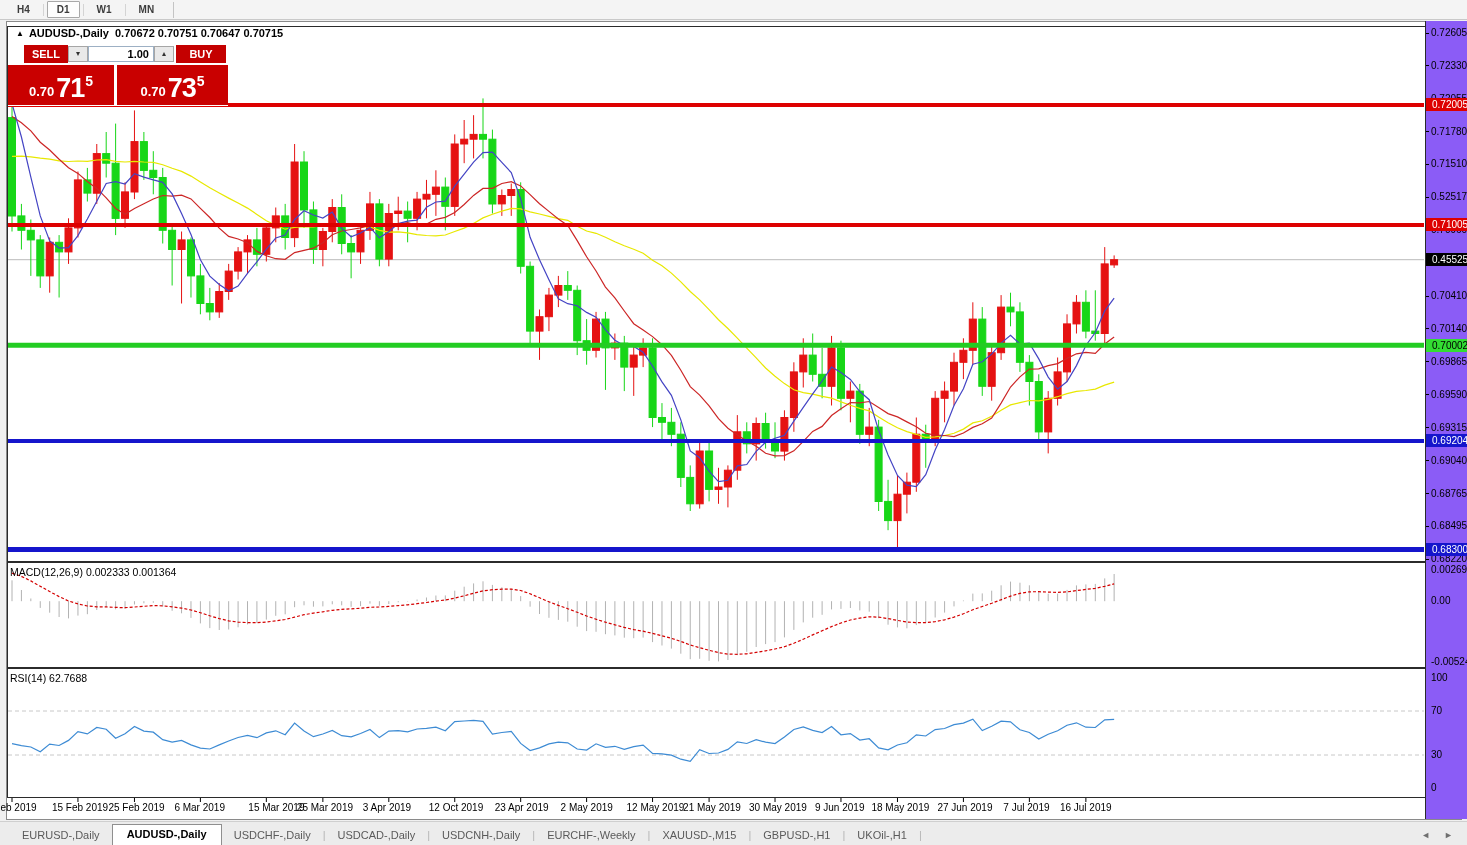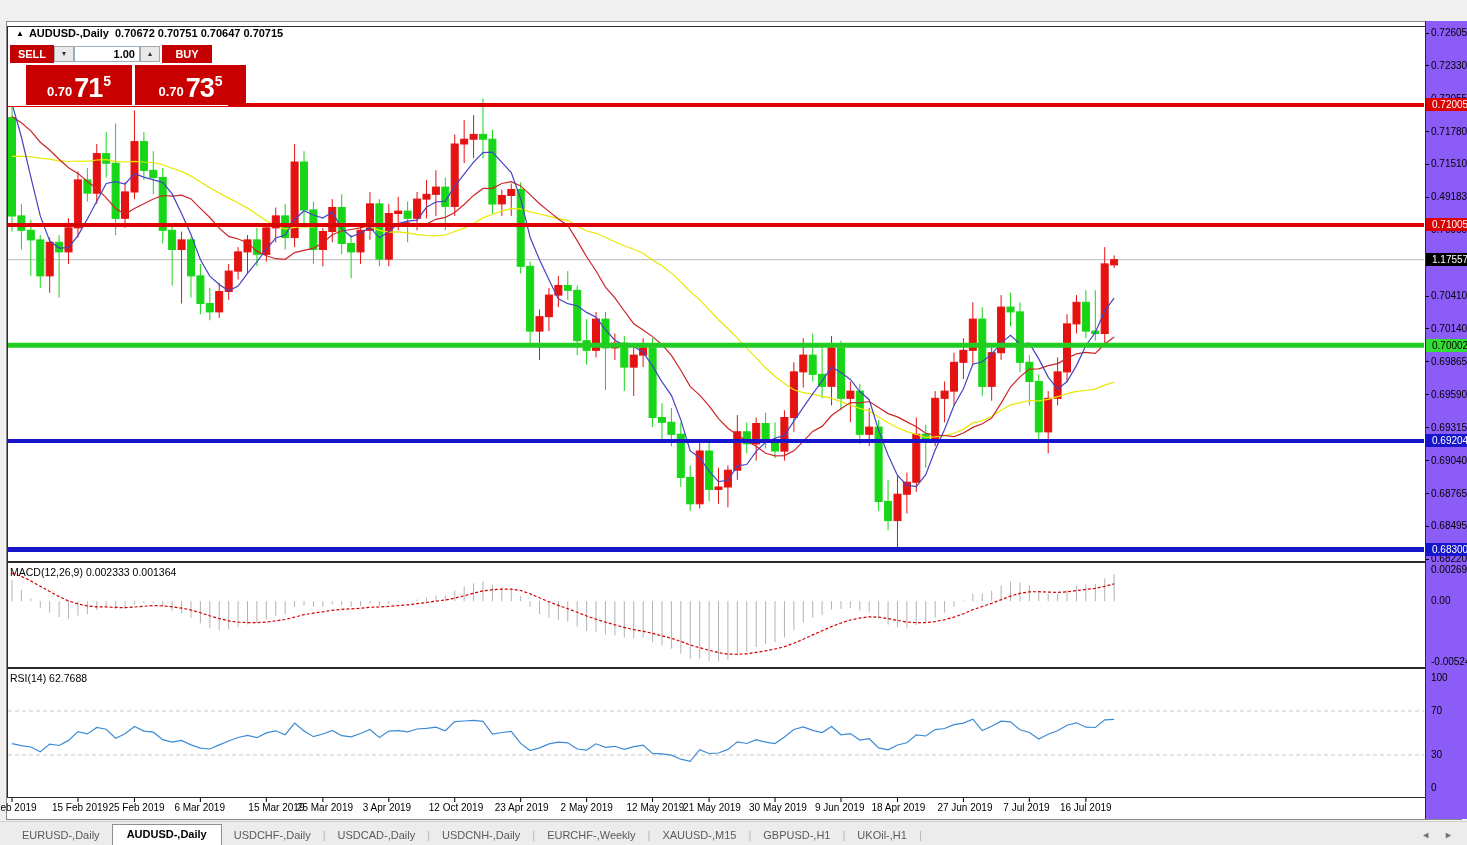--- a/index.html
+++ b/index.html
@@ -25,27 +25,27 @@
              padding-left:6px;box-sizing:border-box;white-space:nowrap;z-index:5;}
   
   #chart-title{position:absolute;left:16px;top:27px;z-index:2;font-size:11px;font-weight:700;color:#000;}
   #chart-title .tri{font-size:8px;vertical-align:1px;margin-right:5px;}
   #chart-title .ohlc{font-weight:700;margin-left:6px;}
   
   #trade-panel{position:absolute;left:8px;top:42px;width:220px;height:64px;z-index:2;background:#ffffff;}
   #tp-row1{position:absolute;left:0;top:2px;width:220px;height:20px;display:flex;align-items:center;}
   .tp-btn{height:18px;line-height:18px;text-align:center;background:#c40000;color:#fff;
           font-size:11px;font-weight:700;cursor:pointer;}
-  #sell-btn{width:44px;margin-left:2px;}
+  #sell-btn{width:44px;margin-left:16px;}
   #buy-btn{width:50px;margin-left:2px;}
   .spin{width:20px;height:16px;background:#e9e9e9;border:1px solid #a6a6a6;box-sizing:border-box;
         font-size:8px;color:#333;text-align:center;line-height:14px;cursor:pointer;}
   #vol-box{width:66px;height:16px;border:1px solid #9db0c4;box-sizing:border-box;background:#fff;
            font-size:11px;font-weight:700;color:#000;text-align:right;padding:0 4px;line-height:15px;}
-  #tp-row2{position:absolute;left:0;top:23px;width:265px;height:40px;display:flex;padding-left:18px;}
+  #tp-row2{position:absolute;left:0;top:23px;width:265px;height:40px;display:flex;}
   .big-quote{background:#c90000;color:#fff;height:40px;display:flex;align-items:flex-end;
              justify-content:center;padding-bottom:2px;box-sizing:border-box;}
   #sell-quote{width:106px;margin-right:3px;}
   #buy-quote{width:111px;}
   .bq-small{font-size:13px;font-weight:700;margin-right:2px;margin-bottom:4px;}
   .bq-big{font-size:27px;font-weight:700;line-height:30px;letter-spacing:-1px;}
   .bq-sup{font-size:14px;font-weight:700;margin-bottom:14px;margin-left:1px;}
   
   .pane-label{position:absolute;z-index:2;font-size:10.5px;color:#000;}
   
@@ -59,20 +59,30 @@
               padding:3px 14px 5px 14px;}
   .tab-sep{color:#b5b5b5;font-size:11px;padding-bottom:4px;}
   #tab-arrows{margin-left:auto;margin-right:14px;display:flex;gap:14px;padding-bottom:5px;}
   .tab-arrow{font-size:9px;color:#6f6f6f;cursor:pointer;}
 </style>
 </head>
 <body>
 
 <div id="app">
 
+  <div id="tf-bar">
+      <div class="tf-btn">H4</div>
+      <div class="tf-sep"></div>
+      <div class="tf-btn active">D1</div>
+      <div class="tf-sep"></div>
+      <div class="tf-btn">W1</div>
+      <div class="tf-sep"></div>
+      <div class="tf-btn">MN</div>
+      <div class="tf-end"></div>
+    </div>
 
   <div id="chart-window"></div>
 
   <svg id="chart-svg" width="1467" height="845">
       <line x1="8" y1="259.7" x2="1424" y2="259.7" stroke="#bbbbbb" stroke-width="1"></line>
       <line x1="12" y1="103.2" x2="12" y2="231.5" stroke="#17d617" stroke-width="1"></line>
       <rect x="8.5" y="117.6" width="7" height="98.4" fill="#17d617" stroke="#17d617"></rect>
       <line x1="21.42" y1="203.9" x2="21.42" y2="249.5" stroke="#17d617" stroke-width="1"></line>
       <rect x="17.9" y="215.9" width="7" height="14.4" fill="#17d617" stroke="#17d617"></rect>
       <line x1="30.84" y1="219.5" x2="30.84" y2="275.9" stroke="#17d617" stroke-width="1"></line>
@@ -499,21 +509,21 @@
       <div class="y-lbl" style="top: 6px;">0.72605</div>
       <div class="y-tick" style="top: 44.4875px;"></div>
       <div class="y-lbl" style="top: 38.9875px;">0.72330</div>
       <div class="y-tick" style="top: 77.4749px;"></div>
       <div class="y-lbl" style="top: 71.9749px;">0.72055</div>
       <div class="y-tick" style="top: 110.462px;"></div>
       <div class="y-lbl" style="top: 104.962px;">0.71780</div>
       <div class="y-tick" style="top: 142.85px;"></div>
       <div class="y-lbl" style="top: 137.35px;">0.71510</div>
       <div class="y-tick" style="top: 175.838px;"></div>
-      <div class="y-lbl" style="top: 170.338px;">0.49183</div>
+      <div class="y-lbl" style="top: 170.338px;">0.52517</div>
       <div class="y-tick" style="top: 208.825px;"></div>
       <div class="y-lbl" style="top: 203.325px;">0.70960</div>
       <div class="y-tick" style="top: 241.812px;"></div>
       <div class="y-lbl" style="top: 236.312px;">0.70685</div>
       <div class="y-tick" style="top: 274.8px;"></div>
       <div class="y-lbl" style="top: 269.3px;">0.70410</div>
       <div class="y-tick" style="top: 307.188px;"></div>
       <div class="y-lbl" style="top: 301.688px;">0.70140</div>
       <div class="y-tick" style="top: 340.175px;"></div>
       <div class="y-lbl" style="top: 334.675px;">0.69865</div>
@@ -531,42 +541,42 @@
       <div class="y-lbl" style="top: 532px;">0.68220</div>
       <div class="y-lbl" style="top: 543.134px;">0.002694</div>
       <div class="y-lbl" style="top: 574.174px;">0.00</div>
       <div class="y-lbl" style="top: 634.571px;">-0.005242</div>
       <div class="y-lbl" style="top: 651px;">100</div>
       <div class="y-lbl" style="top: 684px;">70</div>
       <div class="y-lbl" style="top: 728px;">30</div>
       <div class="y-lbl" style="top: 761px;">0</div>
       <div class="price-tag" style="top: 77.4726px; background: rgb(221, 0, 0); color: rgb(255, 255, 255);">0.72005</div>
       <div class="price-tag" style="top: 197.427px; background: rgb(221, 0, 0); color: rgb(255, 255, 255);">0.71005</div>
-      <div class="price-tag" style="top: 232.214px; background: rgb(0, 0, 0); color: rgb(255, 255, 255);">1.17557</div>
+      <div class="price-tag" style="top: 232.214px; background: rgb(0, 0, 0); color: rgb(255, 255, 255);">0.45525</div>
       <div class="price-tag" style="top: 317.741px; background: rgb(51, 221, 51); color: rgb(0, 0, 0);">0.70002</div>
       <div class="price-tag" style="top: 413.465px; background: rgb(21, 21, 204); color: rgb(255, 255, 255);">0.69204</div>
       <div class="price-tag" style="top: 521.904px; background: rgb(21, 21, 204); color: rgb(255, 255, 255);">0.68300</div>
     </div>
 
   <div id="date-axis">
       <div class="d-lbl" style="left: -14px;">6 Feb 2019</div>
       <div class="d-lbl" style="left: 51.94px;">15 Feb 2019</div>
       <div class="d-lbl" style="left: 108.46px;">25 Feb 2019</div>
       <div class="d-lbl" style="left: 174.4px;">6 Mar 2019</div>
       <div class="d-lbl" style="left: 240.34px; margin-left: 8px;">15 Mar 2019</div>
       <div class="d-lbl" style="left: 296.86px;">25 Mar 2019</div>
       <div class="d-lbl" style="left: 362.8px;">3 Apr 2019</div>
       <div class="d-lbl" style="left: 428.74px;">12 Oct 2019</div>
       <div class="d-lbl" style="left: 494.68px;">23 Apr 2019</div>
       <div class="d-lbl" style="left: 560.62px;">2 May 2019</div>
       <div class="d-lbl" style="left: 626.56px;">12 May 2019</div>
       <div class="d-lbl" style="left: 683.08px;">21 May 2019</div>
       <div class="d-lbl" style="left: 749.02px;">30 May 2019</div>
       <div class="d-lbl" style="left: 814.96px;">9 Jun 2019</div>
-      <div class="d-lbl" style="left: 871.48px;">18 Apr 2019</div>
+      <div class="d-lbl" style="left: 871.48px;">18 May 2019</div>
       <div class="d-lbl" style="left: 937.42px;">27 Jun 2019</div>
       <div class="d-lbl" style="left: 1003.36px;">7 Jul 2019</div>
       <div class="d-lbl" style="left: 1059.88px;">16 Jul 2019</div>
     </div>
 
   <div id="tab-bar">
       <div class="tab">EURUSD-,Daily</div>
       <div class="tab active">AUDUSD-,Daily</div>
       <div class="tab">USDCHF-,Daily</div>
       <div class="tab-sep">|</div>

